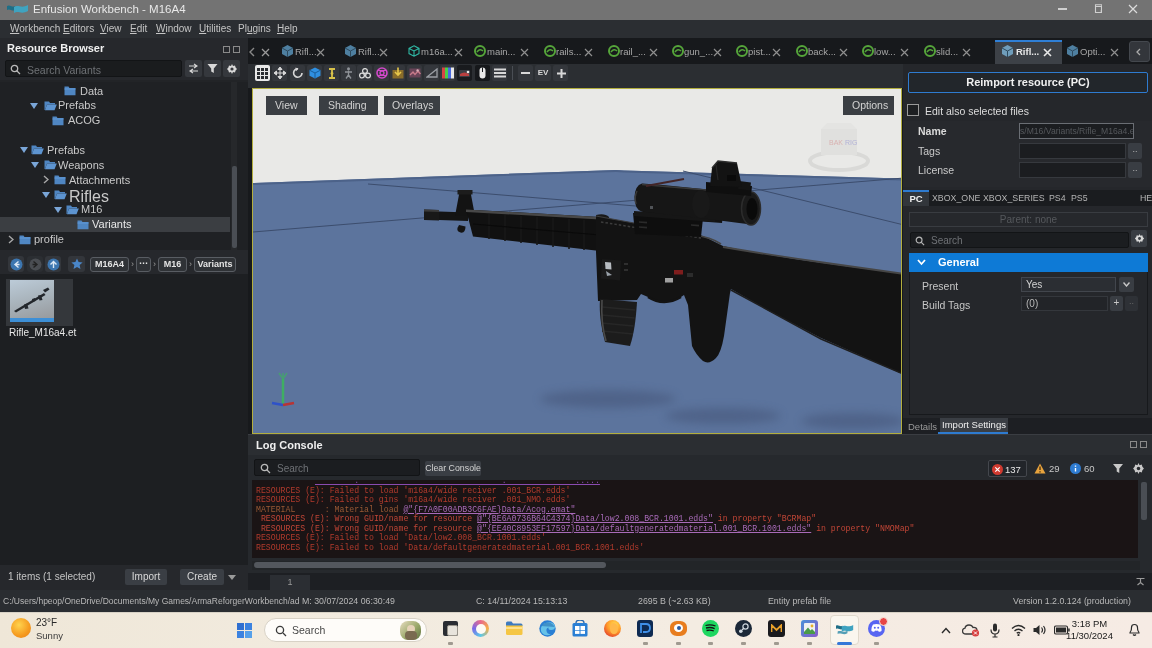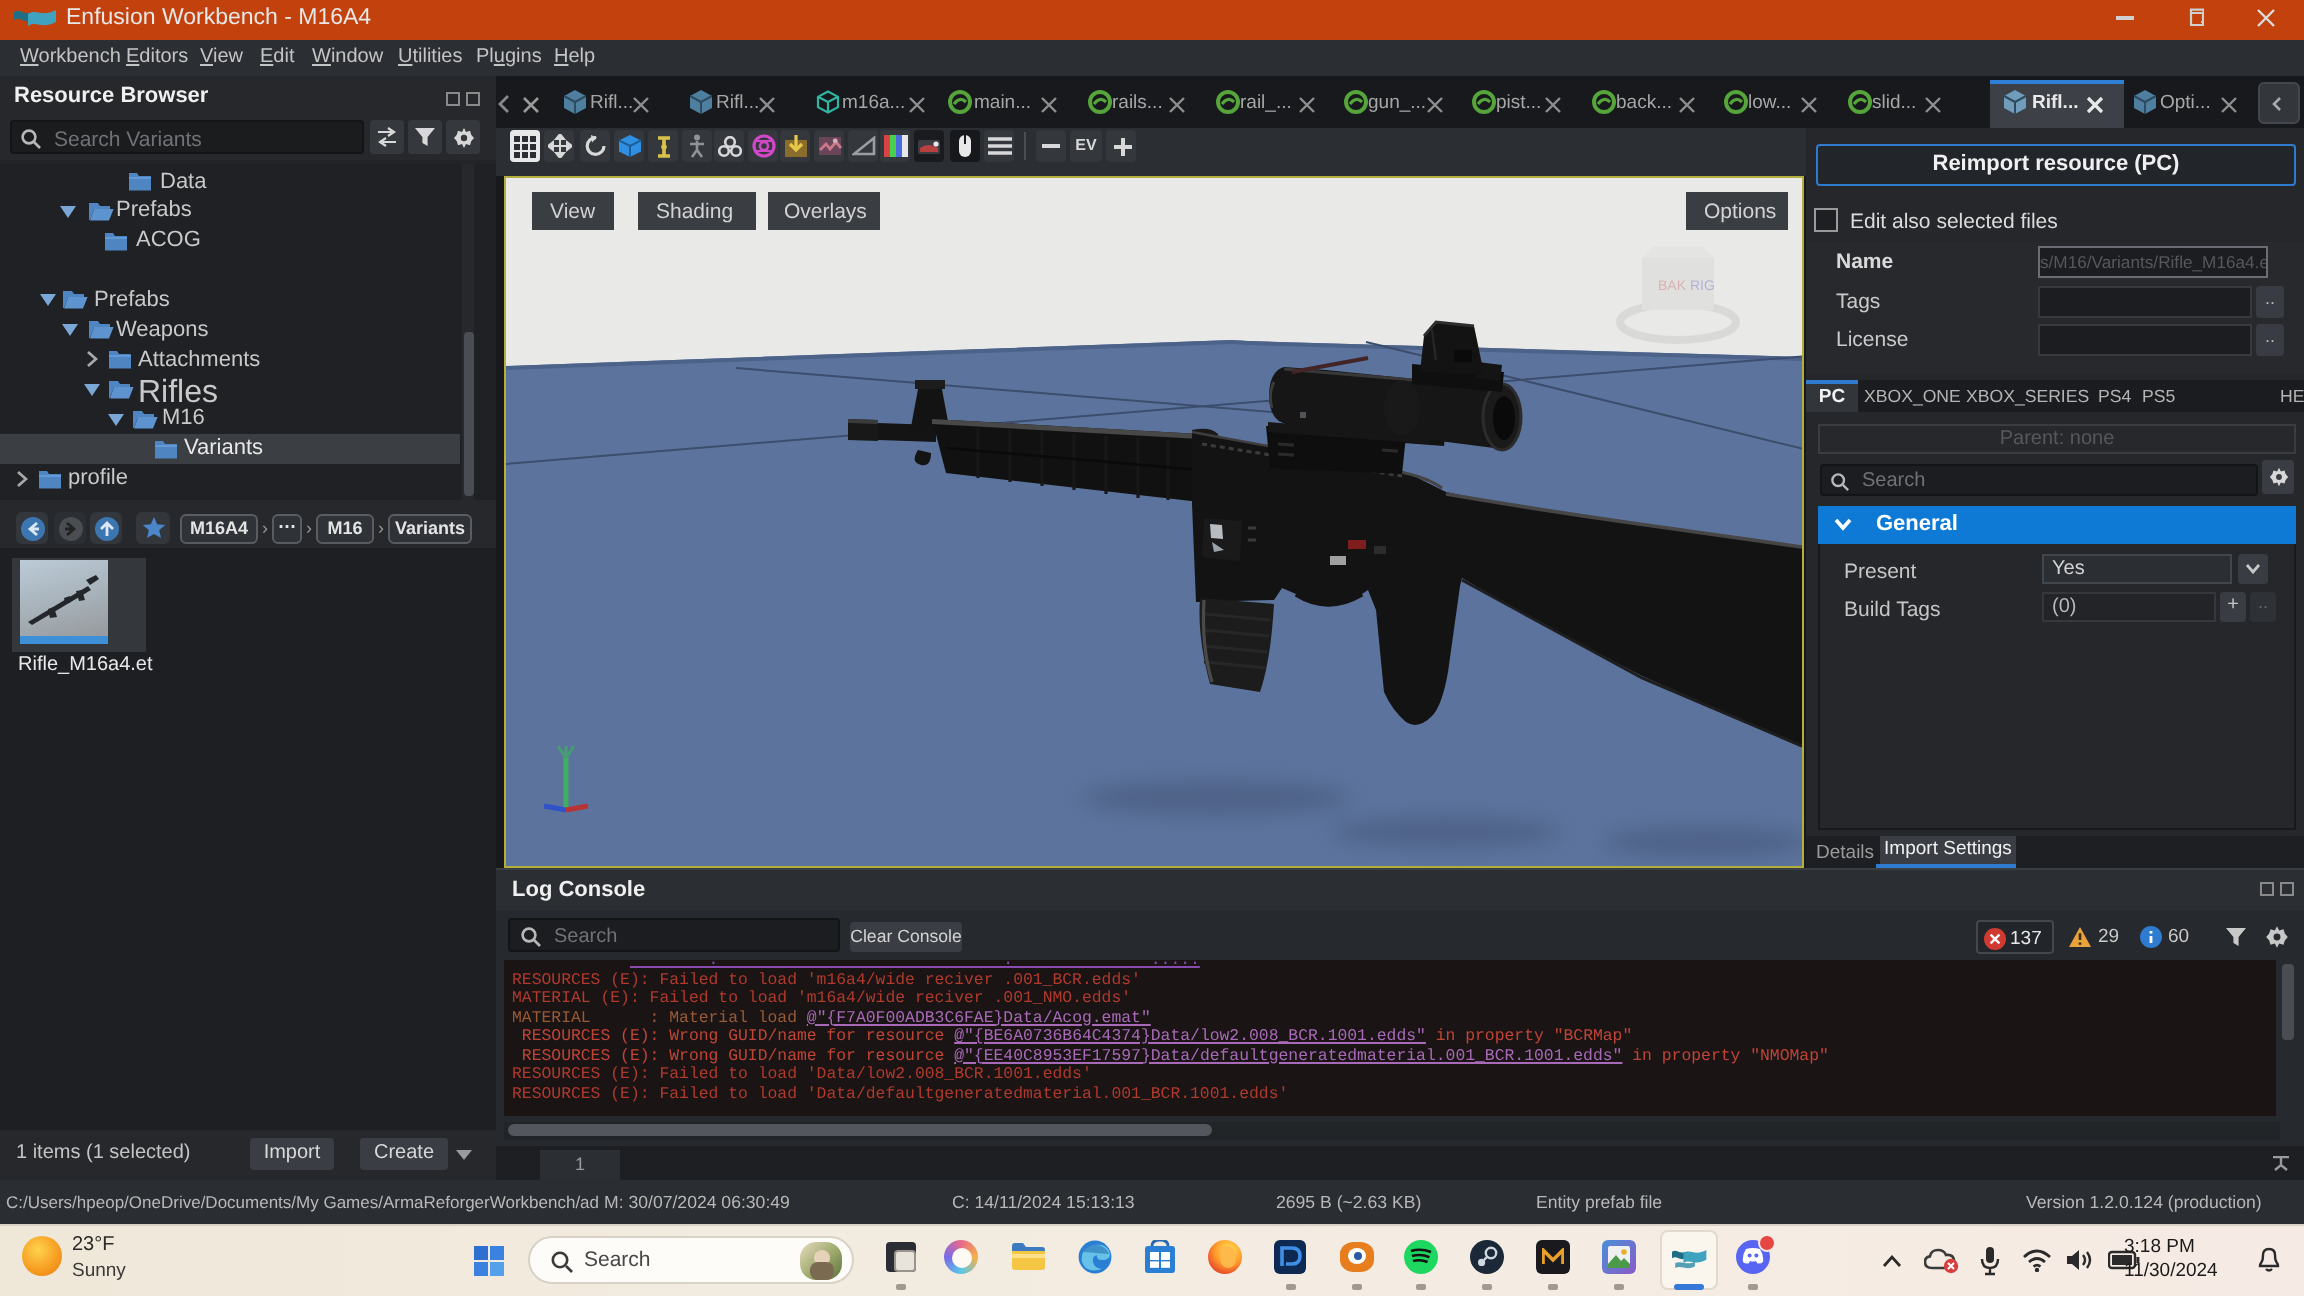--- a/index.html
+++ b/index.html
@@ -5,21 +5,21 @@
   * { margin:0; padding:0; box-sizing:border-box; }
   html,body { width:1152px; height:648px; overflow:hidden; background:#17191c;
     font-family:"Liberation Sans", sans-serif; }
   .abs { position:absolute; }
   #root { position:relative; width:1152px; height:648px; }
 </style>
 </head>
 <body>
 <div id="root">
 
-  <div class="abs" style="left:0;top:0;width:1152px;height:20px;background:#c2410c;">
+  <div class="abs" style="left:0;top:0;width:1152px;height:20px;background:#737373;">
     <svg class="abs" style="left:7px;top:4px" width="22" height="13" viewBox="0 0 22 13">
       <path d="M0,2 C3,0 5,4 8,2 L8,6 C5,8 3,4 0,6 Z" fill="#1e6e86"></path>
       <path d="M7,3 C11,0 14,5 21,1 L21,7 C14,11 11,6 7,9 Z" fill="#3fa3c0"></path>
     </svg>
     <div class="abs" style="left:33px;top:3px;color:#e8e8e8;font-size:11.5px;">Enfusion Workbench - M16A4</div>
 
     <div class="abs" style="left:1058px;top:8px;width:9px;height:1.5px;background:#cfcfcf;"></div>
     <svg class="abs" style="left:1093px;top:4px" width="9" height="9" viewBox="0 0 9 9">
         <path d="M2.5,2.5 H8.5 V8.5 H2.5 Z" fill="none" stroke="#cfcfcf" stroke-width="1.1"></path>
         <path d="M2.5,2 V0.8 H8.8 V7 H7.5" fill="none" stroke="#cfcfcf" stroke-width="1.1"></path>
@@ -642,21 +642,21 @@
         <path d="M0.5,1 H10.5 L6.8,5.5 V10 L4.2,8.5 V5.5 Z" fill="#c8c8c8"></path>
       </svg>
     <svg class="abs" style="left:884px;top:28px" width="13" height="13" viewBox="0 0 12 12">
         <path d="M6,1 L7,3 L9,2.4 L9.6,4.4 L11,6 L9.6,7.6 L9,9.6 L7,9 L6,11 L5,9 L3,9.6 L2.4,7.6 L1,6 L2.4,4.4 L3,2.4 L5,3 Z" fill="#c8c8c8"></path>
         <circle cx="6" cy="6" r="1.6" fill="#26292d"></circle>
       </svg>
 
     <div class="abs" style="left:4px;top:46px;width:886px;height:78px;background:#1a1415;overflow:hidden;font-family:'Liberation Mono',monospace;font-size:8.2px;white-space:pre;">
       <div class="abs" style="left:4px;top:-4px;color:#8a4bb0;">            <u>        .                             .              .....</u></div>
       <div class="abs" style="left:4px;top:5.5px;color:#b03a2c;">RESOURCES (E): Failed to load 'm16a4/wide reciver .001_BCR.edds'</div>
-      <div class="abs" style="left:4px;top:15px;color:#b03a2c;">MATERIAL (E): Failed to load 'm16a4/wide reciver .001_NMO.edds'</div>
+      <div class="abs" style="left:4px;top:15px;color:#b03a2c;">RESOURCES (E): Failed to gins 'm16a4/wide reciver .001_NMO.edds'</div>
       <div class="abs" style="left:4px;top:24.5px;color:#9a5a35;">MATERIAL      : Material load <span style="color:#a86ab8"><u>@"{F7A0F00ADB3C6FAE}Data/Acog.emat"</u></span></div>
       <div class="abs" style="left:4px;top:34px;color:#c04536;"> RESOURCES (E): Wrong GUID/name for resource <span style="color:#a86ab8"><u>@"{BE6A0736B64C4374}Data/low2.008_BCR.1001.edds"</u></span> in property "BCRMap"</div>
       <div class="abs" style="left:4px;top:43.5px;color:#c04536;"> RESOURCES (E): Wrong GUID/name for resource <span style="color:#a86ab8"><u>@"{EE40C8953EF17597}Data/defaultgeneratedmaterial.001_BCR.1001.edds"</u></span> in property "NMOMap"</div>
       <div class="abs" style="left:4px;top:53px;color:#b03a2c;">RESOURCES (E): Failed to load 'Data/low2.008_BCR.1001.edds'</div>
       <div class="abs" style="left:4px;top:62.5px;color:#b03a2c;">RESOURCES (E): Failed to load 'Data/defaultgeneratedmaterial.001_BCR.1001.edds'</div>
     </div>
     <div class="abs" style="left:892px;top:46px;width:8px;height:78px;background:#26292d;"></div>
     <div class="abs" style="left:893px;top:48px;width:6px;height:38px;background:#4a4e54;border-radius:2px;"></div>
 
     <div class="abs" style="left:4px;top:127px;width:888px;height:9px;background:#222528;"></div>
@@ -810,20 +810,20 @@
       </svg>
     <svg class="abs" style="left:1033px;top:11px" width="14" height="12" viewBox="0 0 14 12">
         <path d="M0.5,4 H3 L6.5,1 V11 L3,8 H0.5 Z" fill="#2a2a2a"></path>
         <path d="M8.5,3.5 Q10.5,6 8.5,8.5 M10.5,2 Q13.5,6 10.5,10" stroke="#2a2a2a" stroke-width="1.2" fill="none"></path>
       </svg>
     <svg class="abs" style="left:1054px;top:12px" width="16" height="10" viewBox="0 0 16 10">
         <rect x="0.5" y="1" width="13" height="8" rx="1.5" fill="none" stroke="#2a2a2a" stroke-width="1.2"></rect>
         <rect x="2" y="2.5" width="10" height="5" fill="#2a2a2a"></rect>
         <rect x="14.2" y="3.5" width="1.5" height="3" fill="#2a2a2a"></rect>
       </svg>
-    <div class="abs" style="left:1062px;top:5px;width:55px;height:24px;color:#1a1a1a;font-size:9.5px;text-align:left;line-height:12px;">3:18 PM<br>11/30/2024</div>
+    <div class="abs" style="left:1062px;top:5px;width:55px;height:24px;color:#1a1a1a;font-size:9.5px;text-align:center;line-height:12px;">3:18 PM<br>11/30/2024</div>
     <svg class="abs" style="left:1128px;top:10px" width="13" height="14" viewBox="0 0 13 14">
         <path d="M2,10 Q2,9 2.8,8 Q3.5,7 3.5,4.5 Q3.5,1.5 6.5,1.5 Q9.5,1.5 9.5,4.5 Q9.5,7 10.2,8 Q11,9 11,10 Z" fill="none" stroke="#2a2a2a" stroke-width="1.2"></path>
         <path d="M5,11.5 Q6.5,13 8,11.5" stroke="#2a2a2a" stroke-width="1.2" fill="none"></path>
       </svg>
   </div>
 
 </div>
 
 </body></html>

